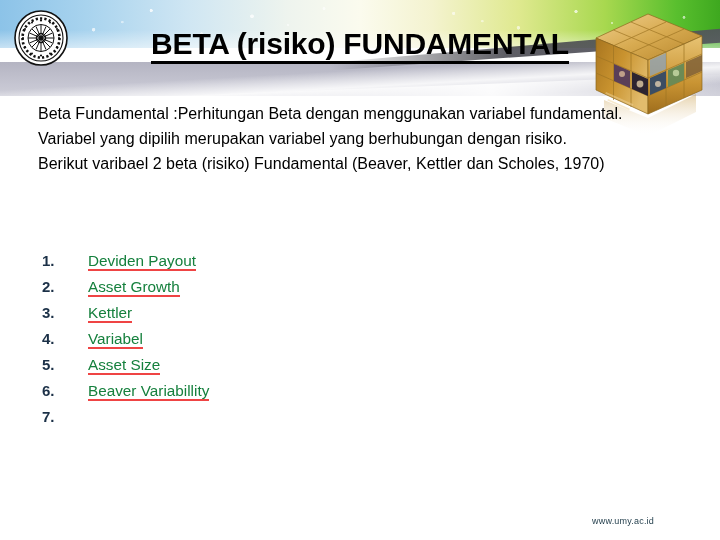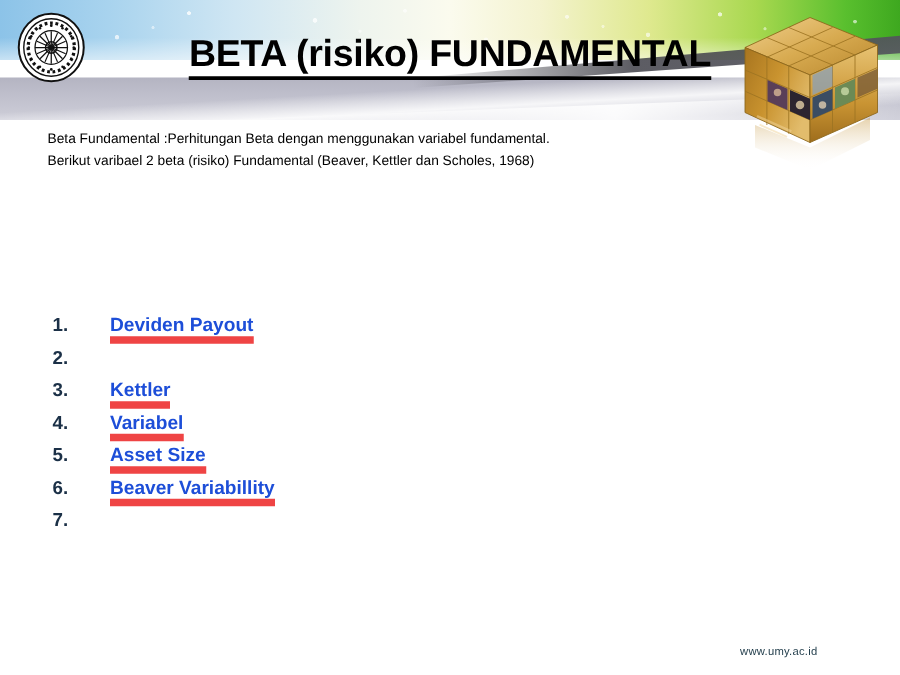--- a/index.html
+++ b/index.html
@@ -146,21 +146,21 @@
   }
 
   
   .body-block {
     position: absolute;
     left: 38px; top: 104px;
     width: 630px;
     z-index: 8;
   }
   .para {
-    font-size: 11px;
+    font-size: 16px;
     color: #000000;
     line-height: 1.30;
     margin: 0 0 4px 0;
     text-indent: 0;
     padding-left: 26px;
   }
   .para > span.lead {
     margin-left: -26px;
   }
 
@@ -177,23 +177,23 @@
   }
   .num {
     width: 46px;
     font-size: 15px;
     font-weight: bold;
     color: #1b3047;
     flex: 0 0 46px;
   }
   .item-label {
     font-size: 15.3px;
-    font-weight: bold;
-    color: #1d4ed8;
-    border-bottom: 6px solid #ef4444;
+    font-weight: normal;
+    color: #15803d;
+    border-bottom: 2px solid #ef4444;
     line-height: 1.05;
     display: inline-block;
   }
 
   
   .footer-url {
     position: absolute;
     right: 66px; bottom: 14px;
     font-size: 9px;
     color: #1e3a48;
@@ -315,30 +315,32 @@
       </g>
     </svg>
   </div>
 
   <div class="title">
     <span class="title-inner">BETA (risiko) FUNDAMENTAL</span>
   </div>
 
   <div class="body-block">
     <p class="para"><span class="lead">Beta Fundamental :Perhitungan Beta dengan menggunakan variabel fundamental.</span></p>
-    <p class="para"><span class="lead">Berikut varibael 2 beta (risiko) Fundamental (Beaver, Kettler dan Scholes, 1968)</span></p>
+    <p class="para"><span class="lead">Variabel yang dipilih merupakan variabel yang berhubungan dengan risiko.</span></p>
+    <p class="para"><span class="lead">Berikut varibael 2 beta (risiko) Fundamental (Beaver, Kettler dan Scholes, 1970)</span></p>
   </div>
 
   <div class="list">
     <div class="list-row">
       <span class="num">1.</span>
       <span class="item-label">Deviden Payout</span>
     </div>
     <div class="list-row">
       <span class="num">2.</span>
+      <span class="item-label">Asset Growth</span>
     </div>
     <div class="list-row">
       <span class="num">3.</span>
       <span class="item-label">Kettler</span>
     </div>
     <div class="list-row">
       <span class="num">4.</span>
       <span class="item-label">Variabel</span>
     </div>
     <div class="list-row">

